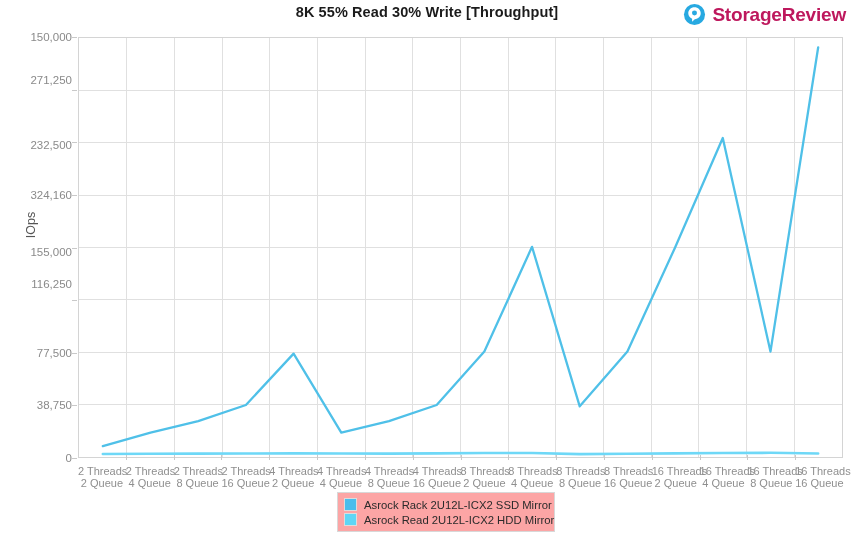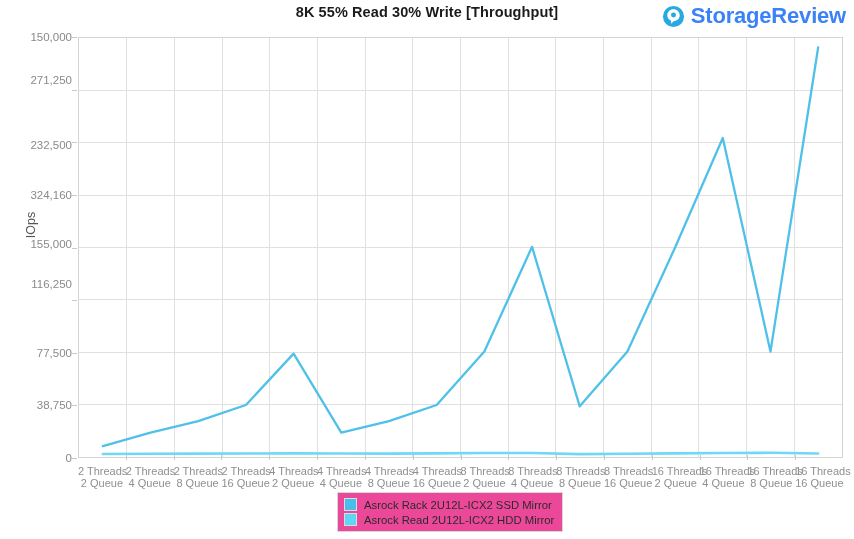--- a/index.html
+++ b/index.html
@@ -35,23 +35,23 @@
     display: flex;
     align-items: center;
     gap: 6px;
   }
   #brand-logo .logo-mark {
     width: 23px;
     height: 23px;
     flex: 0 0 auto;
   }
   #brand-logo .logo-text {
-    font-size: 22px;
+    font-size: 19px;
     font-weight: bold;
-    color: #3b82f6;
+    color: #be185d;
     letter-spacing: -0.2px;
     white-space: nowrap;
   }
 
   
   #plot-frame {
     position: absolute;
     left: 78px;
     top: 37px;
     width: 765px;
@@ -131,22 +131,22 @@
     height: 5px;
     background: #c9c9c9;
   }
 
   
   #legend {
     position: absolute;
     left: 337px;
     top: 492px;
     border: 1px solid #d8d8d8;
-    background: #ec4899;
-    padding: 4px 8px 4px 6px;
+    background: #fca5a5;
+    padding: 4px 0 4px 6px;
     box-sizing: border-box;
   }
   .legend-row {
     display: flex;
     align-items: center;
     height: 15px;
     gap: 7px;
   }
   .legend-swatch {
     width: 13px;
@@ -178,21 +178,21 @@
 <div id="y-axis-title">IOps</div>
 <div id="y-axis-ticks">
     <div class="y-tick-label" style="top:421px">0</div>
     <div class="y-tick-mark" style="top:421px"></div>
     <div class="y-tick-label" style="top:368.375px">38,750</div>
     <div class="y-tick-mark" style="top:368px"></div>
     <div class="y-tick-label" style="top:315.75px">77,500</div>
     <div class="y-tick-mark" style="top:316px"></div>
     <div class="y-tick-label" style="top:247px">116,250</div>
     <div class="y-tick-mark" style="top:263px"></div>
-    <div class="y-tick-label" style="top:207px">155,000</div>
+    <div class="y-tick-label" style="top:215px">155,000</div>
     <div class="y-tick-mark" style="top:211px"></div>
     <div class="y-tick-label" style="top:157.875px">324,160</div>
     <div class="y-tick-mark" style="top:158px"></div>
     <div class="y-tick-label" style="top:108px">232,500</div>
     <div class="y-tick-mark" style="top:105px"></div>
     <div class="y-tick-label" style="top:43px">271,250</div>
     <div class="y-tick-mark" style="top:53px"></div>
     <div class="y-tick-label" style="top:0px">150,000</div>
     <div class="y-tick-mark" style="top:0px"></div>
   </div>

